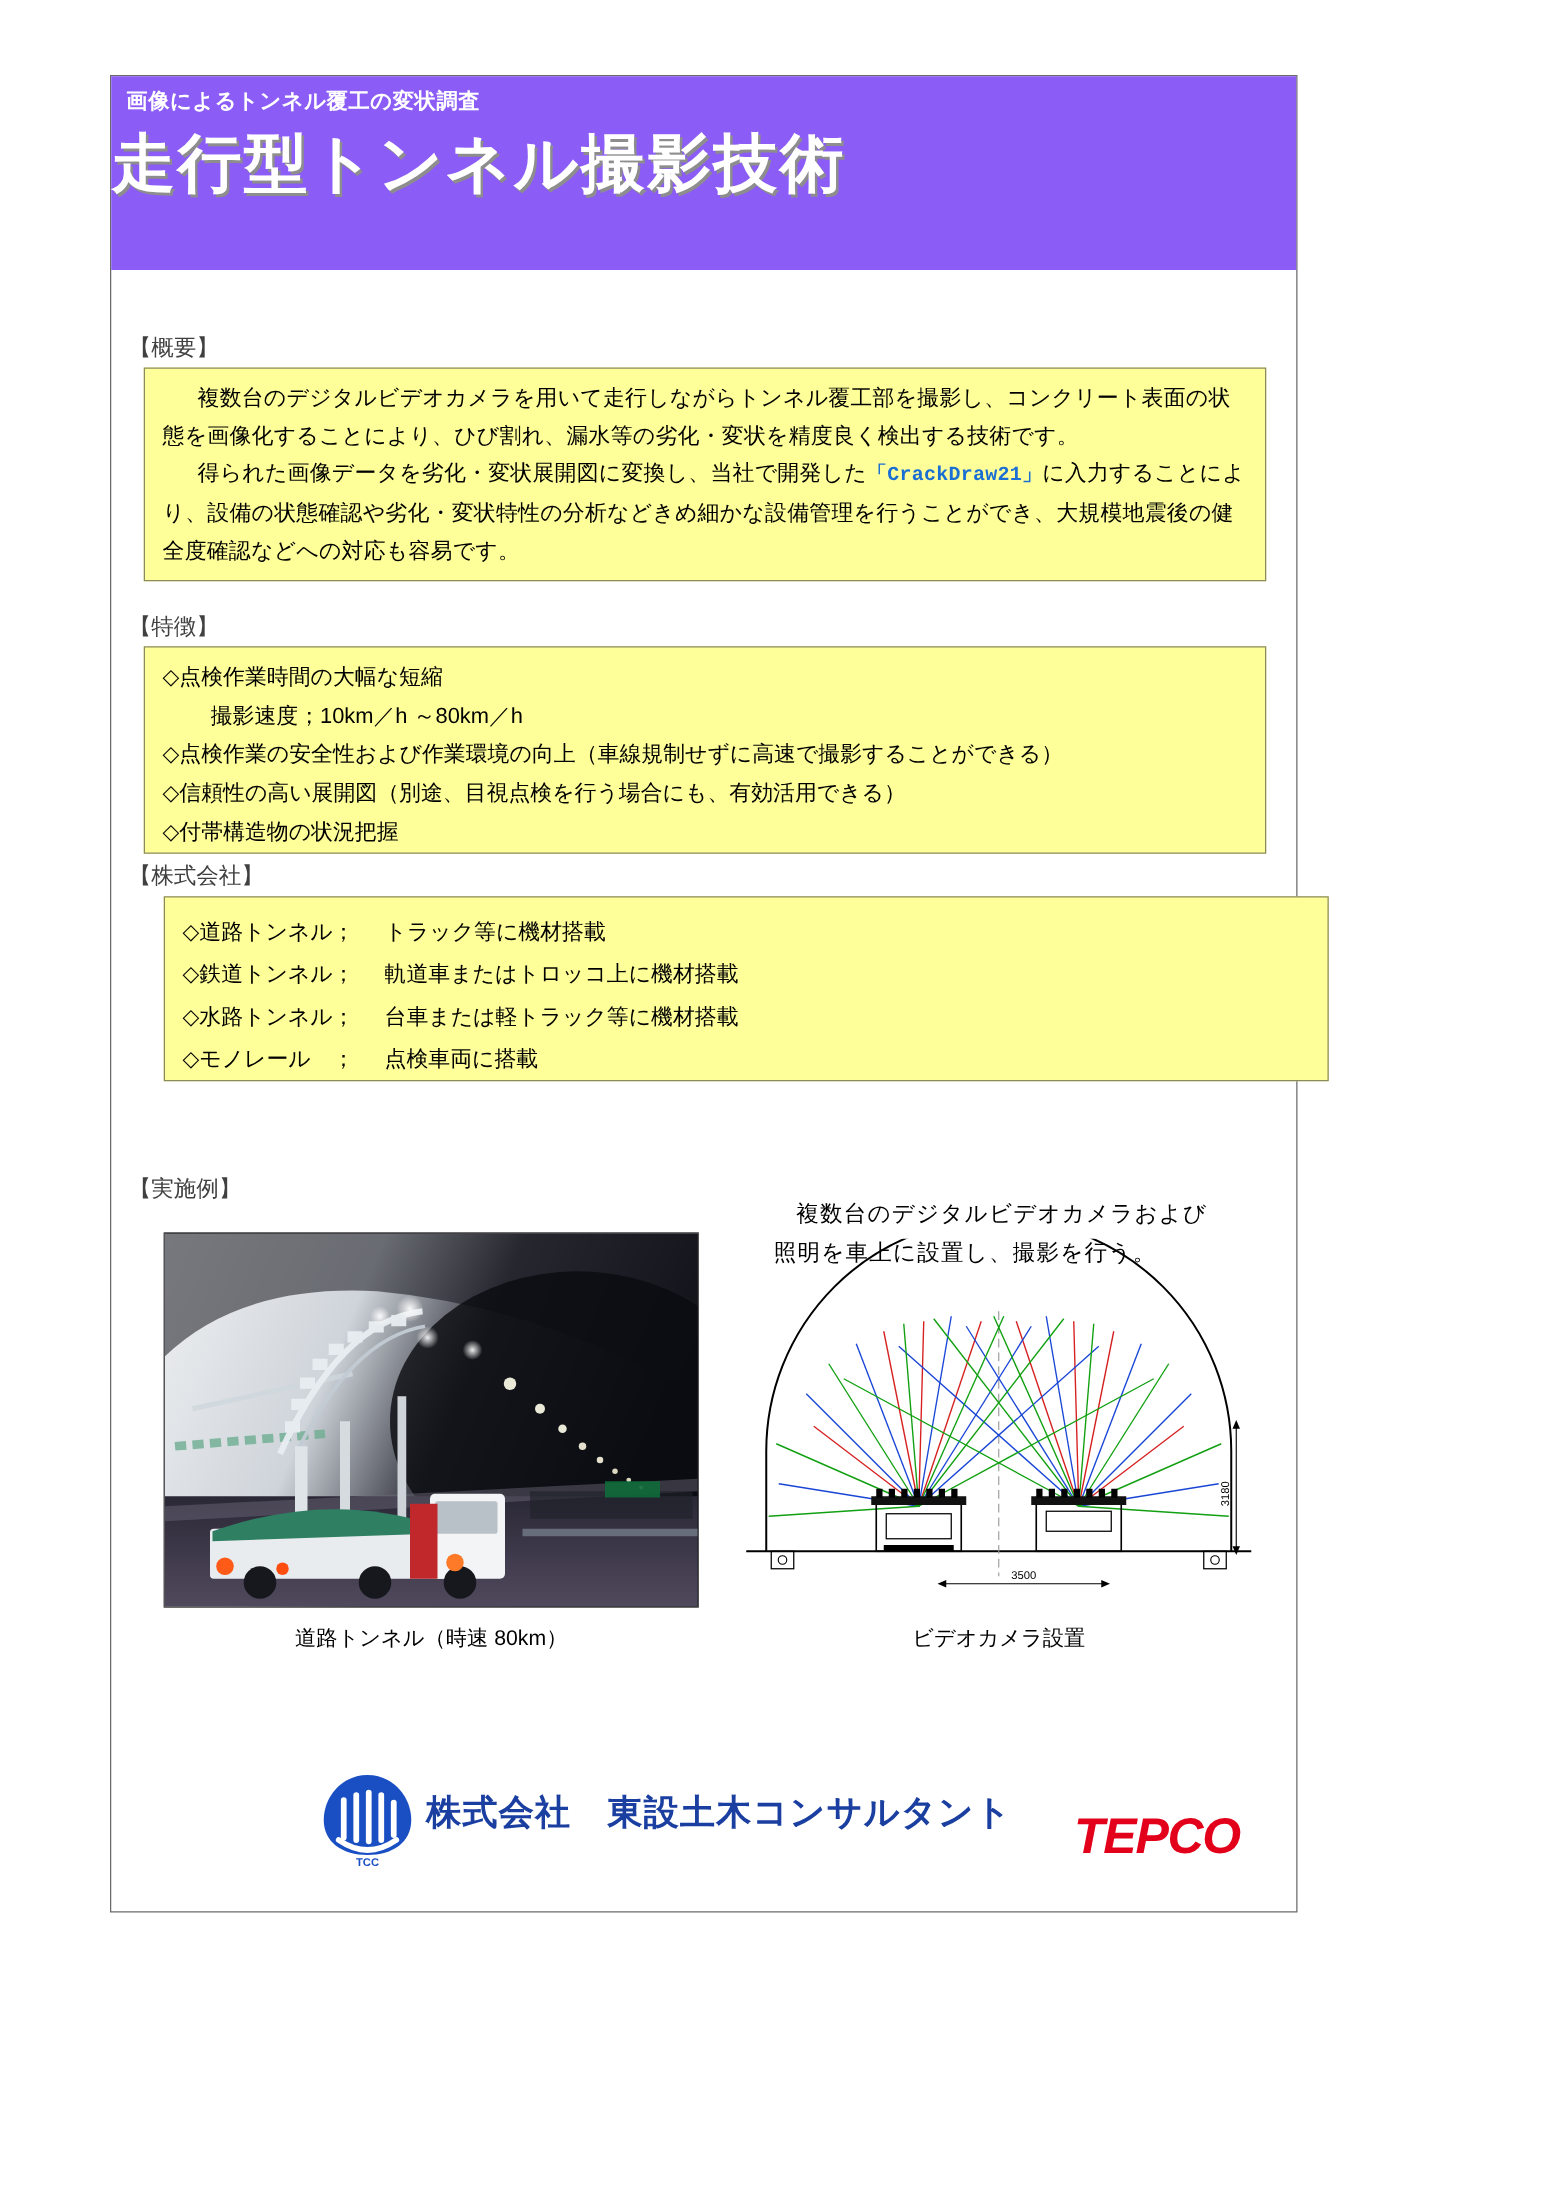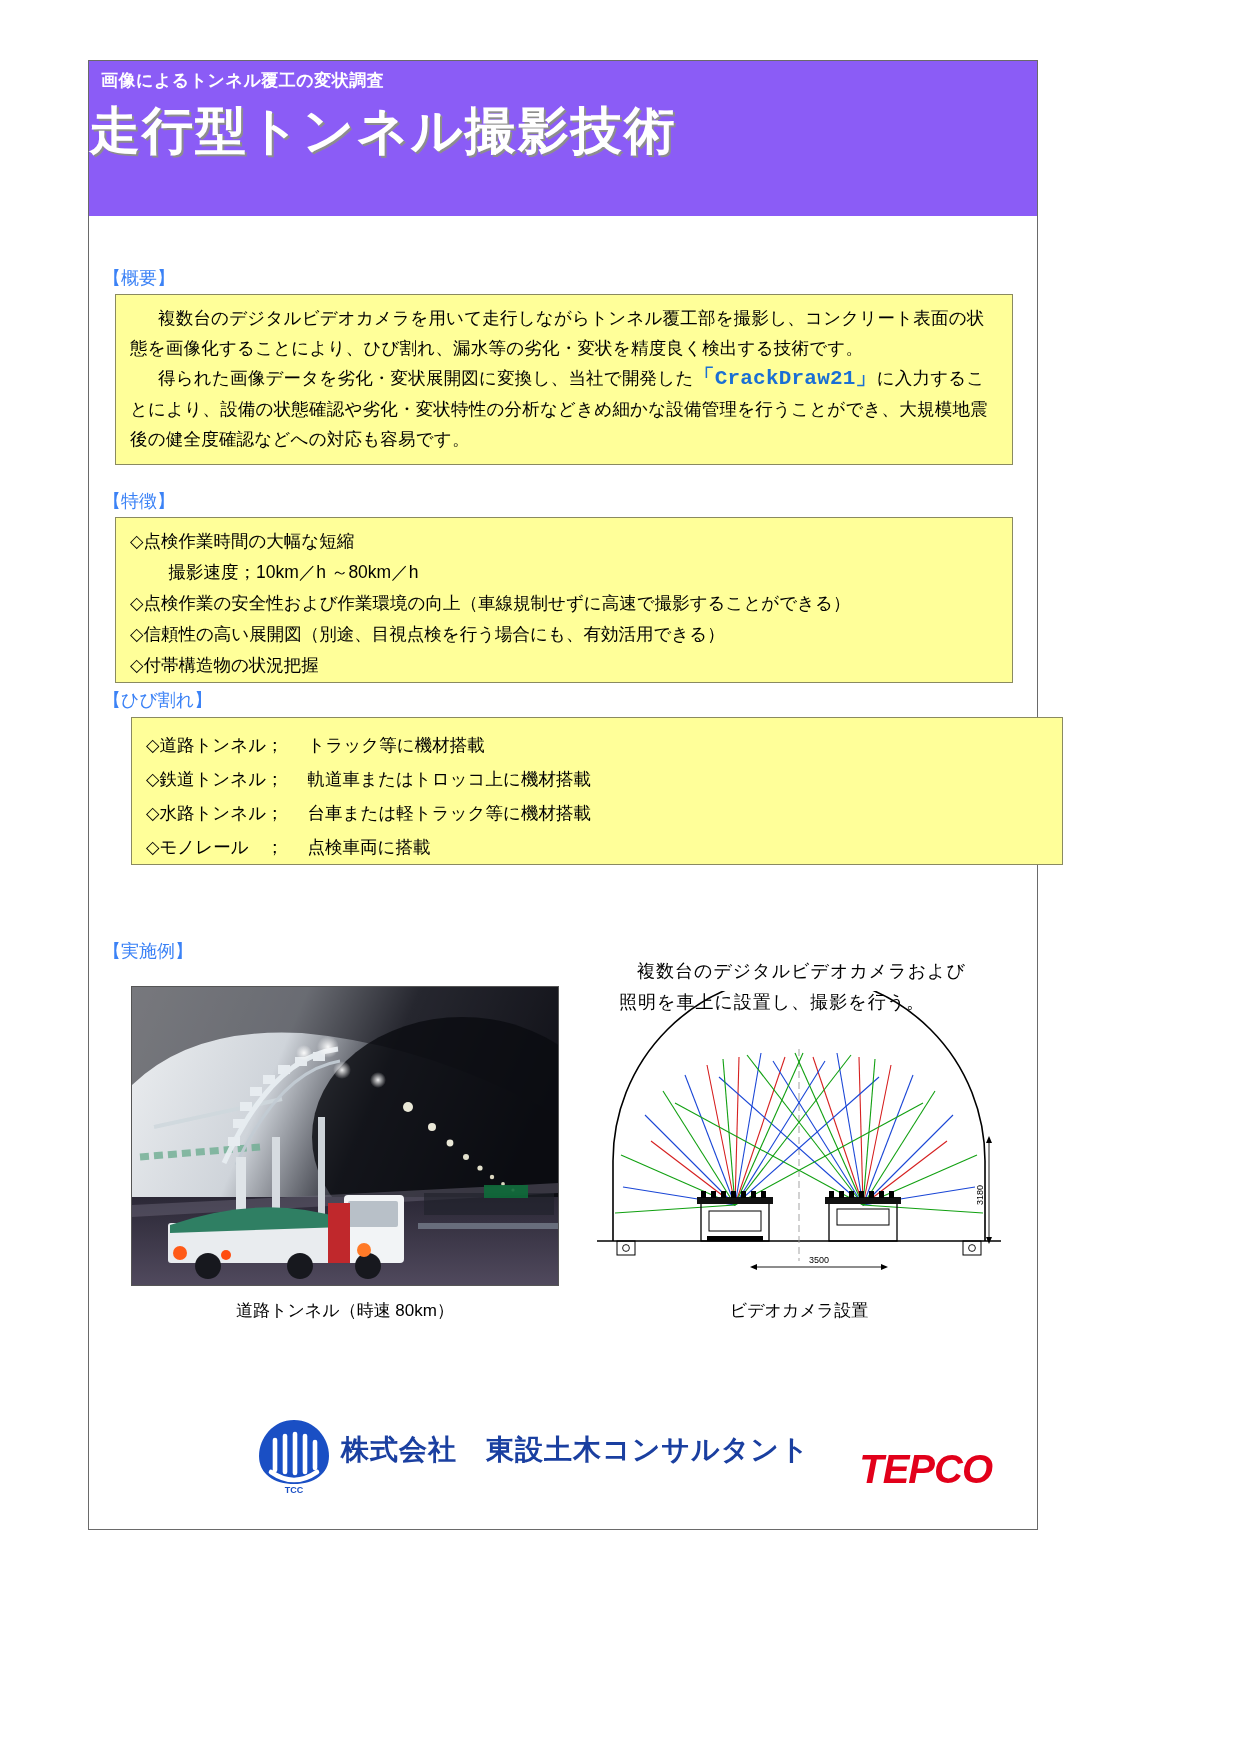--- a/index.html
+++ b/index.html
@@ -31,40 +31,40 @@
   }
   .header-title {
     position:absolute; left:0; top:36px; width:100%;
     color:#ffffff;
     font-size:51px; font-weight:bold;
     letter-spacing:2px;
     text-shadow:2px 2px 0 #8d8d8d;
   }
   .sec-label {
     position:absolute;
-    font-size:18px; color:#3b82f6;
+    font-size:18px; color:#404040;
     white-space:nowrap;
   }
   .ybox {
     position:absolute;
     background:#ffff99;
     border:1px solid #8a8a60;
     padding:8px 14px;
   }
   .ybox p {
     margin:0;
     font-size:17.5px;
     line-height:30px;
     color:#000;
     letter-spacing:0.2px;
   }
   .indent { text-indent:1.6em; }
   .mono-blue {
     font-family:"Liberation Mono","DejaVu Sans Mono",monospace;
-    color:#1a6fd4; font-weight:bold; font-size:21px;text-align:center;
+    color:#1a6fd4; font-weight:bold; font-size:16px;text-align:center;
   }
   .feat-line { font-size:17.5px; line-height:31px; white-space:nowrap; }
   .feat-sub { padding-left:2.2em; }
   .ex-line { font-size:17.5px; line-height:34px; white-space:nowrap; }
   .ex-col2 { display:inline-block; min-width:0; padding-left:12px; }
   .photo {
     position:absolute;
     border:1px solid #555;
     overflow:hidden;
     background:#0d0d14;
@@ -114,21 +114,21 @@
 
   <div class="sec-label" style="left:14px; top:428px;">【特徴】</div>
   <div class="ybox" style="left:26px; top:456px; width:898px; height:166px;">
     <div class="feat-line">◇点検作業時間の大幅な短縮</div>
     <div class="feat-line feat-sub">撮影速度；10km／h ～80km／h</div>
     <div class="feat-line">◇点検作業の安全性および作業環境の向上（車線規制せずに高速で撮影することができる）</div>
     <div class="feat-line">◇信頼性の高い展開図（別途、目視点検を行う場合にも、有効活用できる）</div>
     <div class="feat-line">◇付帯構造物の状況把握</div>
   </div>
 
-  <div class="sec-label" style="left:14px; top:627px;">【ひび割れ】</div>
+  <div class="sec-label" style="left:14px; top:627px;">【株式会社】</div>
   <div class="ybox" style="left:42px; top:656px; width:932px; height:148px; padding-top:10px;">
     <div class="ex-line"><span>◇道路トンネル；</span><span class="ex-col2" style="padding-left:24px;">トラック等に機材搭載</span></div>
     <div class="ex-line"><span>◇鉄道トンネル；</span><span class="ex-col2" style="padding-left:24px;">軌道車またはトロッコ上に機材搭載</span></div>
     <div class="ex-line"><span>◇水路トンネル；</span><span class="ex-col2" style="padding-left:24px;">台車または軽トラック等に機材搭載</span></div>
     <div class="ex-line"><span>◇モノレール　；</span><span class="ex-col2" style="padding-left:24px;">点検車両に搭載</span></div>
   </div>
 
   <div class="sec-label" style="left:14px; top:878px;">【実施例】</div>
 
   <div class="note-serif" style="left:530px; top:895px; width:370px;">

